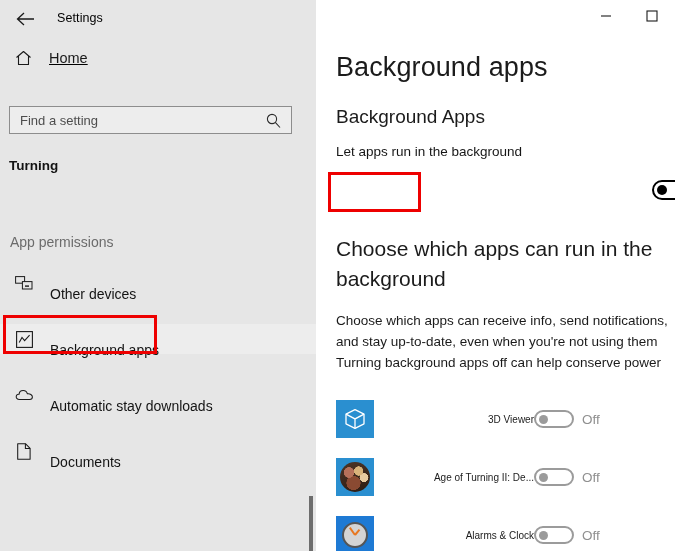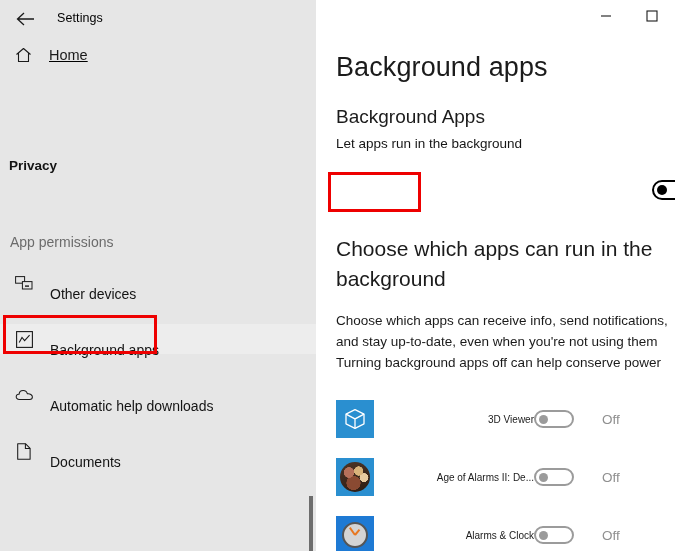--- a/index.html
+++ b/index.html
@@ -50,24 +50,24 @@
   .app-title {
     position: absolute;
     left: 57px; top: 11px;
     font-size: 12.5px;
     color: #000000;
     letter-spacing: .1px;
   }
 
   .home-row {
     position: absolute;
-    left: 8px; top: 40px;
+    left: 8px; top: 50px;
     width: 290px; height: 30px;
     display: flex;
-    align-items: center;
+    align-items: flex-start;
     cursor: pointer;
     text-decoration: underline;
   }
   .home-icon {
     width: 26px;
     display: flex;
     align-items: center;
     justify-content: center;
     margin-left: 2px;
   }
@@ -216,21 +216,21 @@
   .sub-head {
     position: absolute;
     left: 20px; top: 106px;
     font-size: 19px;
     font-weight: 300;
     color: #1b1b1b;
     white-space: nowrap;
   }
   .toggle-caption {
     position: absolute;
-    left: 20px; top: 136px;
+    left: 20px; top: 144px;
     font-size: 13.5px;
     color: #161616;
     white-space: nowrap;
   }
 
   .main-toggle-row {
     position: absolute;
     left: 336px; top: 180px;
     display: flex;
     align-items: center;
@@ -308,21 +308,21 @@
     border-radius: 9px;
   }
   .toggle.small .knob {
     width: 9px; height: 9px;
     left: 3px; top: 2.5px;
     background: #9b9b9b;
   }
   .app-state {
     font-size: 13.5px;
     color: #909090;
-    margin-left: 28px;
+    margin-left: 8px;
     text-align: center;
   }
 
   
   .ico-3d { background: #2a8fd0; }
   .ico-aoe { background: #2a8fd0; }
   .ico-aoe .portrait {
     width: 30px; height: 30px;
     border-radius: 50%;
     background:
@@ -375,22 +375,31 @@
 
     <div class="home-row">
       <span class="home-icon">
         <svg width="17" height="16" viewBox="0 0 17 16">
           <path d="M1.5 7.5 L8.5 1.5 L15.5 7.5 M3.5 6.2 V14.5 H13.5 V6.2" stroke="#1a1a1a" stroke-width="1.1" fill="none" stroke-linejoin="round"></path>
         </svg>
       </span>
       <span class="home-label">Home</span>
     </div>
 
-
-    <div class="section-title">Privacy</div>
+    <div class="search-box">
+      <input class="search-input" type="text" placeholder="Find a setting" style="">
+      <span class="search-icon">
+        <svg width="17" height="17" viewBox="0 0 17 17">
+          <circle cx="7" cy="7" r="4.6" stroke="#2b2b2b" stroke-width="1.1" fill="none"></circle>
+          <path d="M10.3 10.3 L15 15.5" stroke="#2b2b2b" stroke-width="1.1" fill="none"></path>
+        </svg>
+      </span>
+    </div>
+
+    <div class="section-title">Turning</div>
     <div class="group-label">App permissions</div>
 
     <div class="nav-list">
 
       <div class="nav-item">
         <span class="nav-icon">
           <svg width="18" height="16" viewBox="0 0 18 16">
             <rect x="0.6" y="1.6" width="9" height="6.6" stroke="#1a1a1a" stroke-width="1" fill="none"></rect>
             <rect x="7.4" y="6.6" width="9.6" height="7.4" stroke="#1a1a1a" stroke-width="1" fill="#e6e6e6"></rect>
             <rect x="10" y="10.4" width="4" height="1.4" fill="#1a1a1a"></rect>
@@ -409,21 +418,21 @@
         <span class="nav-label">Background apps</span>
       </div>
 
 
       <div class="nav-item">
         <span class="nav-icon">
           <svg width="19" height="14" viewBox="0 0 19 14">
             <path d="M4.6 11.4 C1.9 11.4 0.8 9.6 1.3 8 C1.7 6.7 3 6.1 4.1 6.3 C4.2 4 6 2.4 8.2 2.4 C10.4 2.4 12 3.9 12.4 5.8 C14.9 5.4 17.4 6.9 17.4 9 C17.4 10.5 16.2 11.4 14.6 11.4 Z" stroke="#1a1a1a" stroke-width="1.05" fill="none" stroke-linejoin="round"></path>
           </svg>
         </span>
-        <span class="nav-label">Automatic help downloads</span>
+        <span class="nav-label">Automatic stay downloads</span>
       </div>
 
       <div class="nav-item">
         <span class="nav-icon">
           <svg width="14" height="17" viewBox="0 0 14 17">
             <path d="M0.7 0.7 H8.4 L13.1 5.4 V16.3 H0.7 Z" stroke="#1a1a1a" stroke-width="1.05" fill="none" stroke-linejoin="round"></path>
             <path d="M8.4 0.7 V5.4 H13.1" stroke="#1a1a1a" stroke-width="1.05" fill="none"></path>
           </svg>
         </span>
         <span class="nav-label">Documents</span>
@@ -484,21 +493,21 @@
         <span class="toggle small">
           <span class="knob"></span>
         </span>
         <span class="app-state">Off</span>
       </div>
 
       <div class="app-row">
         <span class="app-icon ico-aoe">
           <span class="portrait"></span>
         </span>
-        <span class="app-name">Age of Alarms II: De...</span>
+        <span class="app-name">Age of Turning II: De...</span>
         <span class="toggle small">
           <span class="knob"></span>
         </span>
         <span class="app-state">Off</span>
       </div>
 
       <div class="app-row">
         <span class="app-icon ico-clock">
           <span class="face">
             <span class="hand-h"></span>

